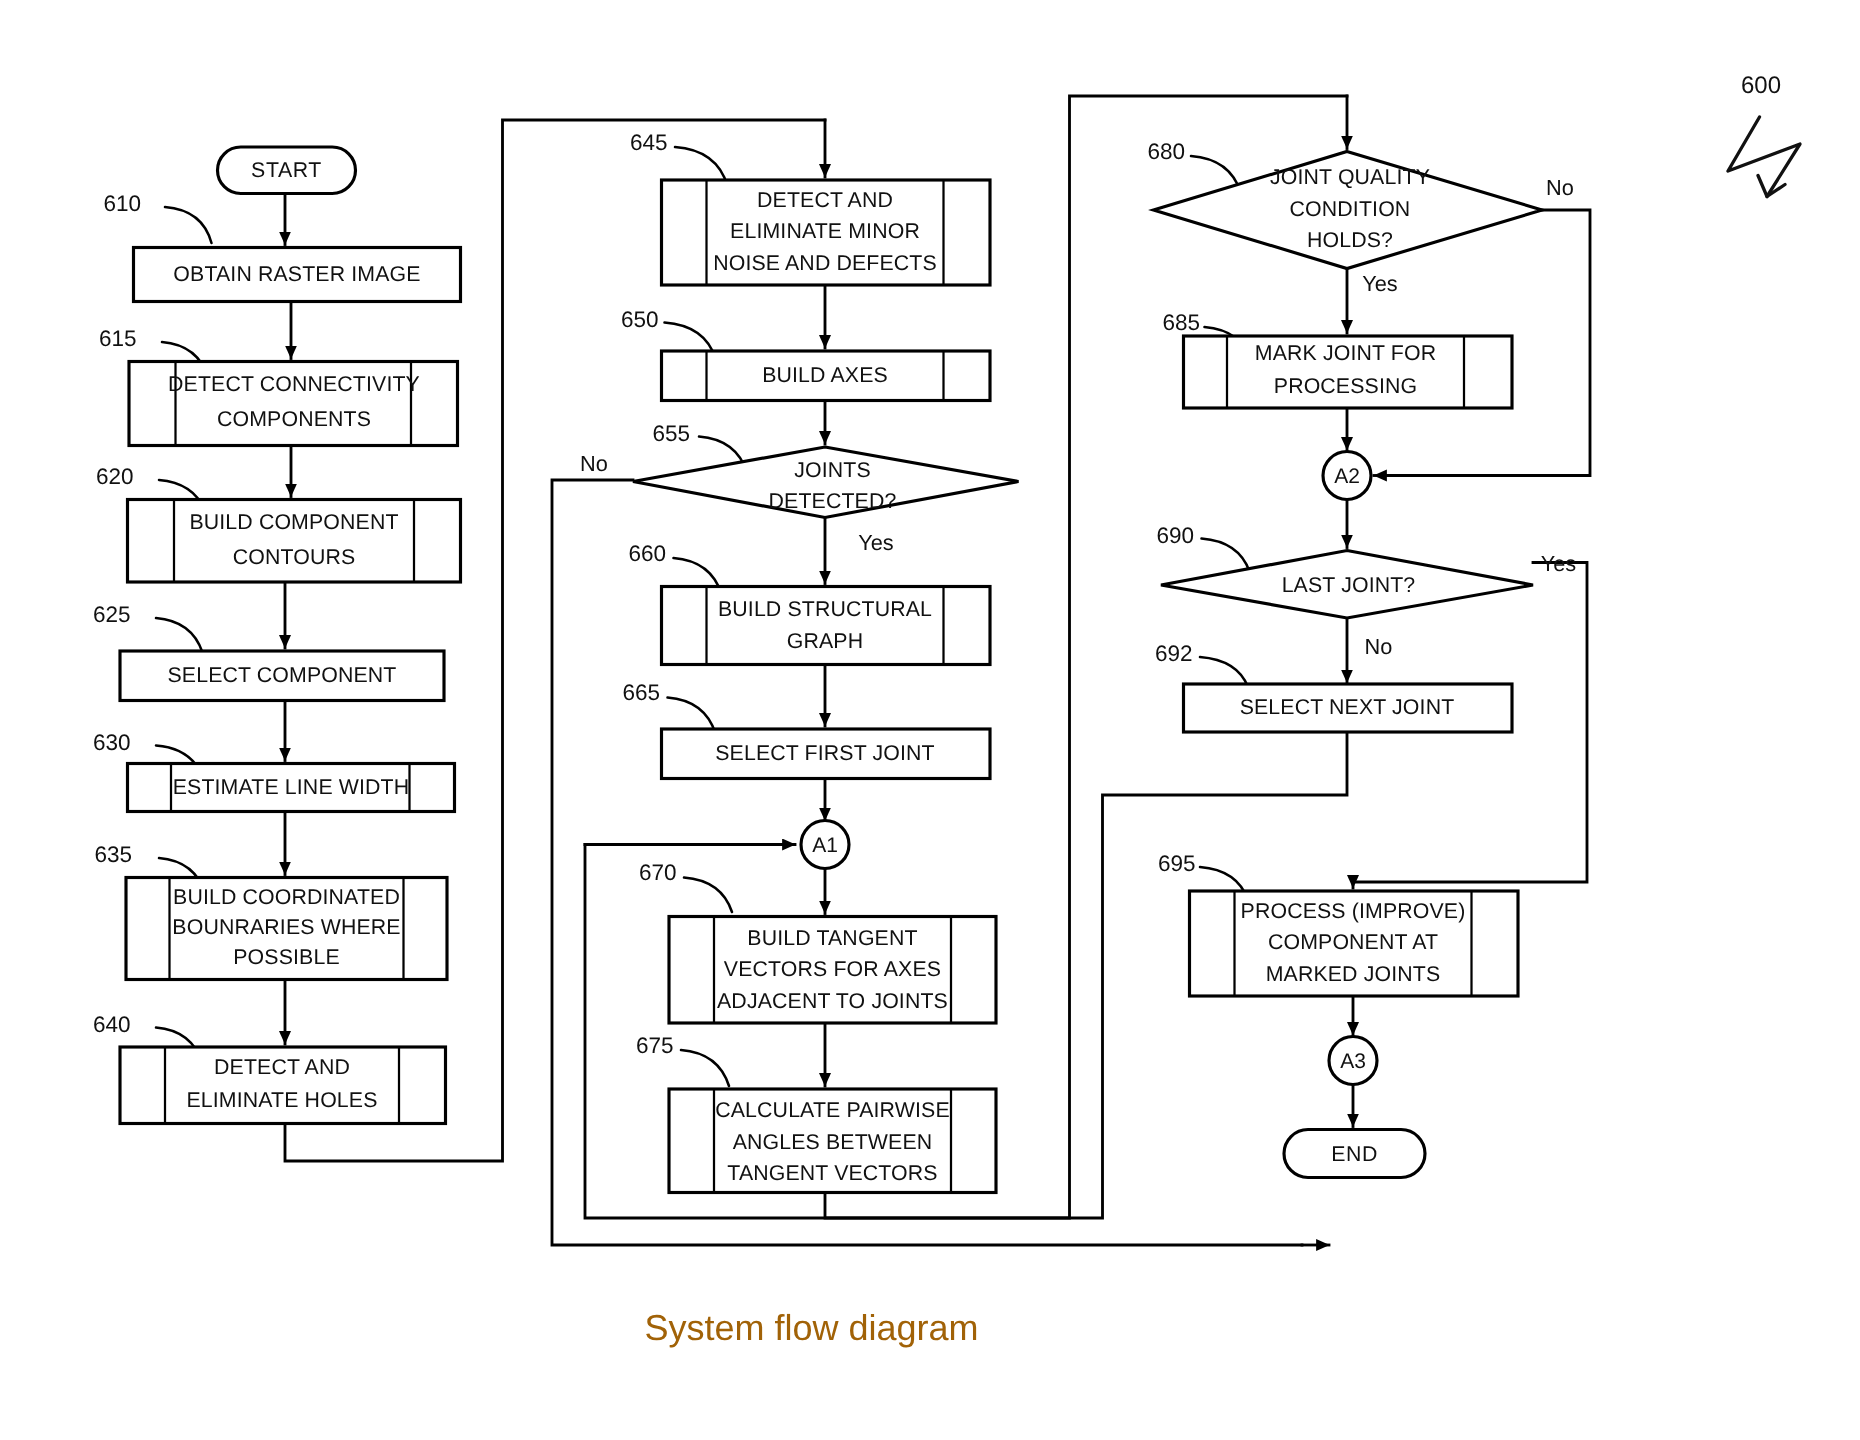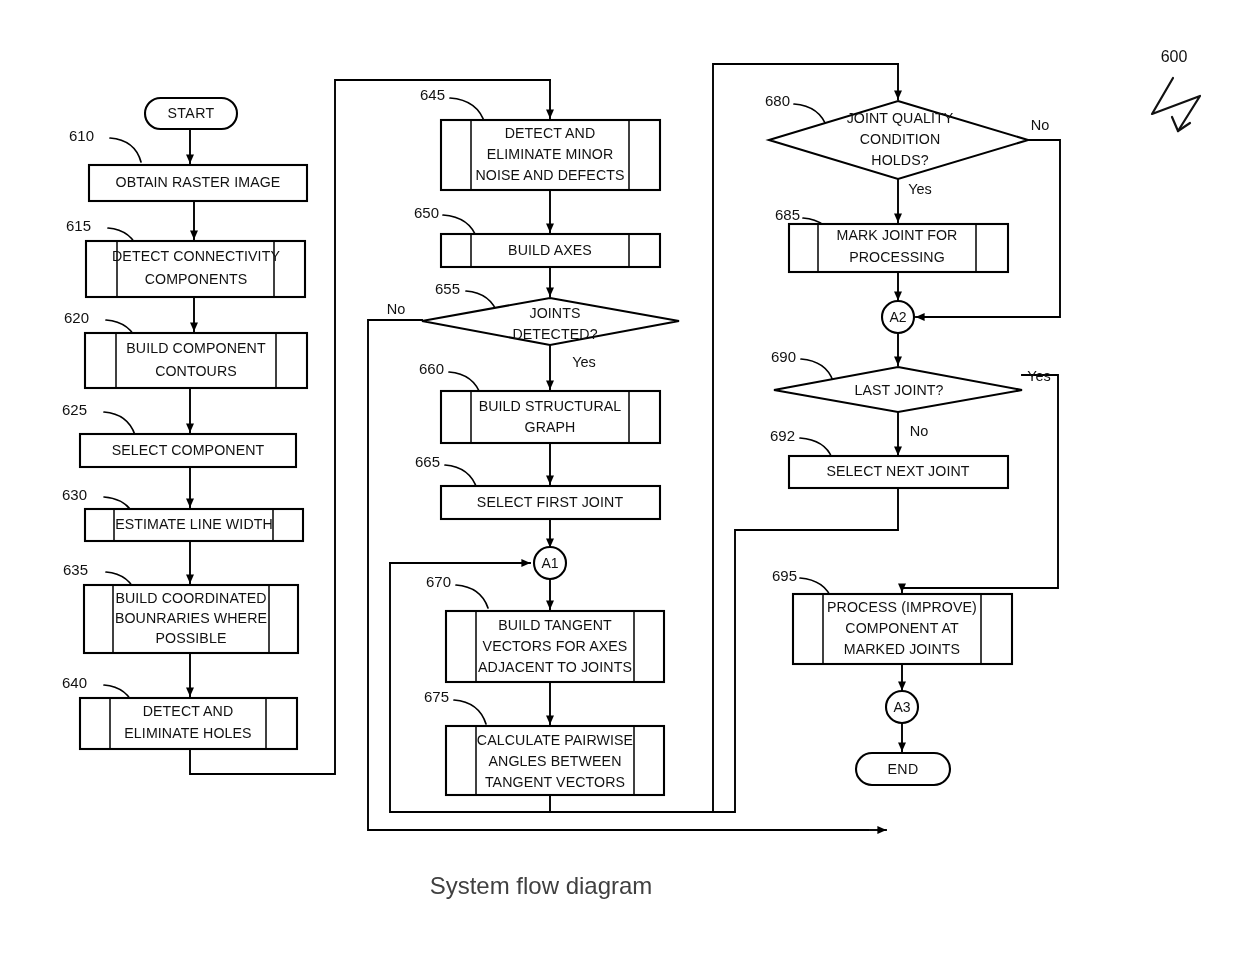--- a/index.html
+++ b/index.html
@@ -5,21 +5,21 @@
   html,body{margin:0;padding:0;background:#ffffff;}
   body{width:1240px;height:960px;font-family:"Liberation Sans",sans-serif;color:#000;}
   #stage{position:relative;width:1240px;height:960px;overflow:hidden;background:#fff;}
   svg#flow{position:absolute;left:0;top:0;width:1240px;height:960px;}
   .nodeText{font-family:"Liberation Sans",sans-serif;font-size:14.2px;fill:#111;text-anchor:middle;dominant-baseline:middle;letter-spacing:.1px;}
   .refText{font-family:"Liberation Sans",sans-serif;font-size:15px;fill:#111;text-anchor:start;dominant-baseline:middle;}
   .edgeLbl{font-family:"Liberation Sans",sans-serif;font-size:14.5px;fill:#111;dominant-baseline:middle;}
   .connText{font-family:"Liberation Sans",sans-serif;font-size:14px;fill:#111;text-anchor:middle;dominant-baseline:middle;}
   .termText{font-family:"Liberation Sans",sans-serif;font-size:14.2px;fill:#111;text-anchor:middle;dominant-baseline:middle;letter-spacing:.4px;}
   .figNum{font-family:"Liberation Sans",sans-serif;font-size:16px;fill:#111;text-anchor:middle;dominant-baseline:middle;}
-  .caption{position:absolute;left:0;top:872px;width:1082px;text-align:center;font-size:24px;color:#404040;font-family:"Liberation Sans",sans-serif;}
+  .caption{position:absolute;left:0;top:872px;width:1082px;text-align:center;font-size:24px;color:#a16207;font-family:"Liberation Sans",sans-serif;}
   .shp{fill:#ffffff;stroke:#000000;stroke-width:2.1;}
   .shp-thin{fill:none;stroke:#000000;stroke-width:1.5;}
   .lnk{fill:none;stroke:#000000;stroke-width:1.9;stroke-linecap:square;stroke-linejoin:miter;}
   .leader{fill:none;stroke:#000000;stroke-width:1.7;stroke-linecap:round;}
   .hand{fill:none;stroke:#111;stroke-width:2.2;stroke-linecap:round;stroke-linejoin:round;}
 </style>
 </head>
 <body>
 
 <div id="stage">

